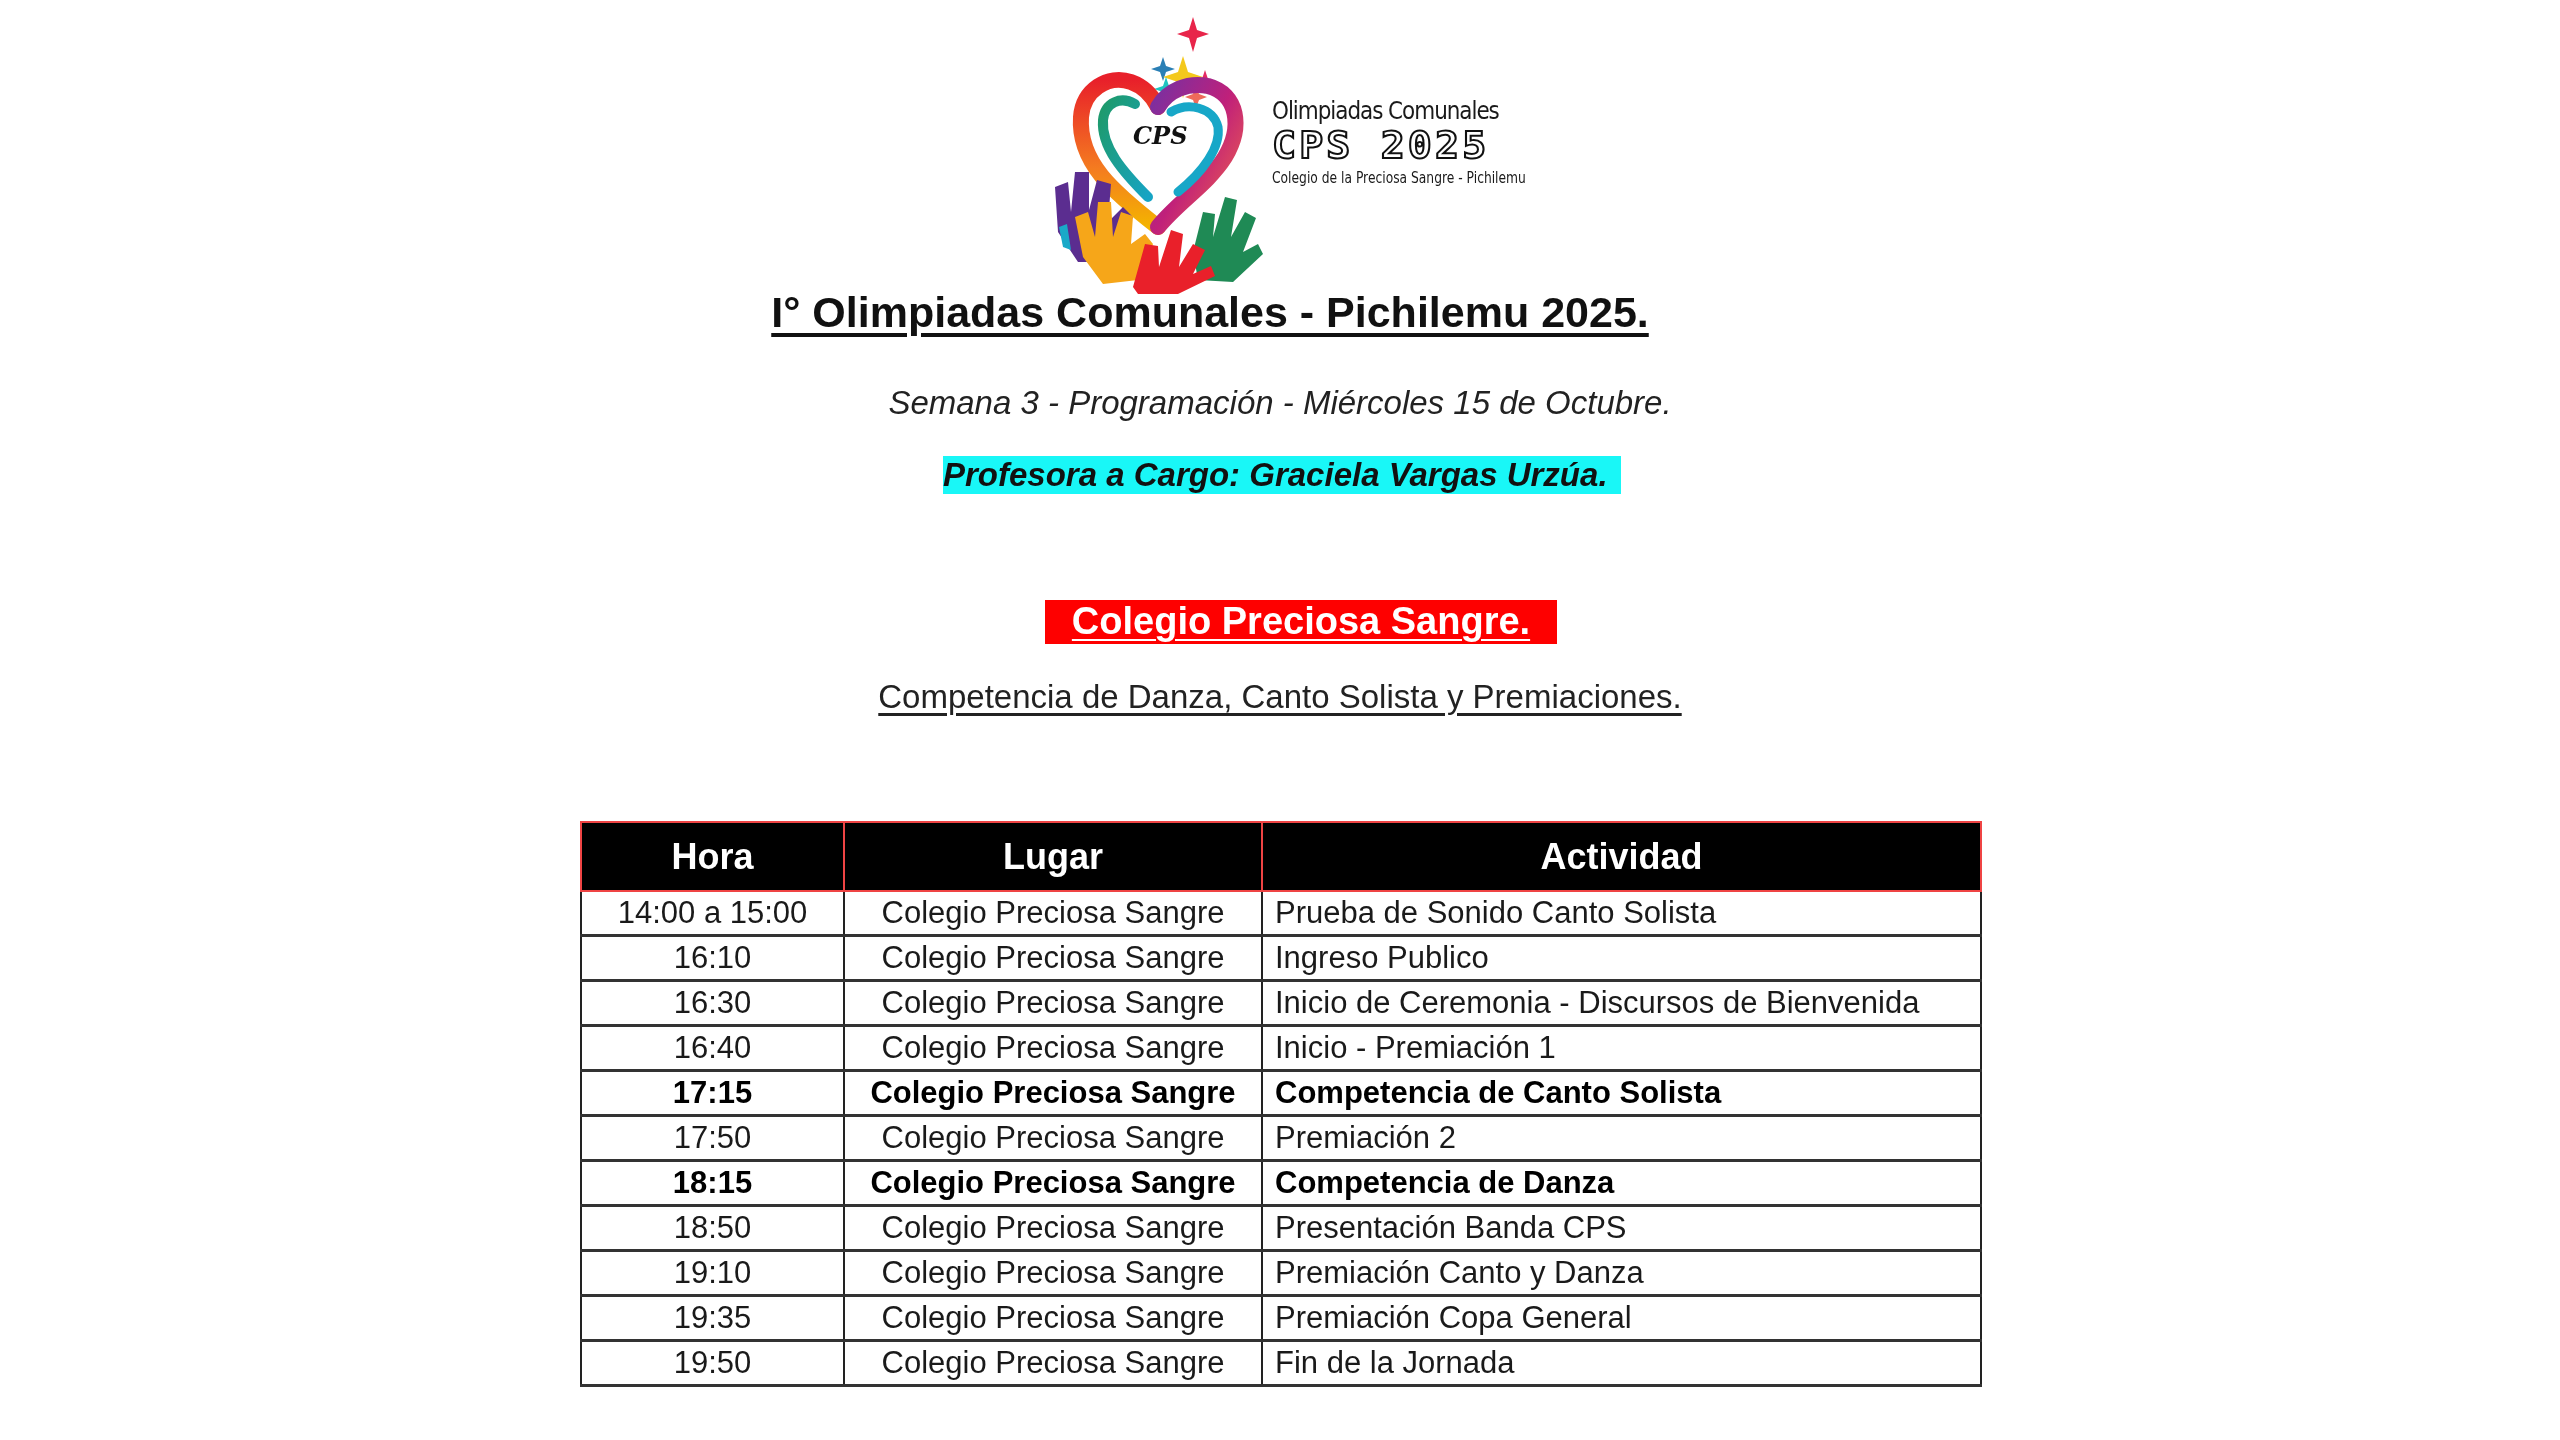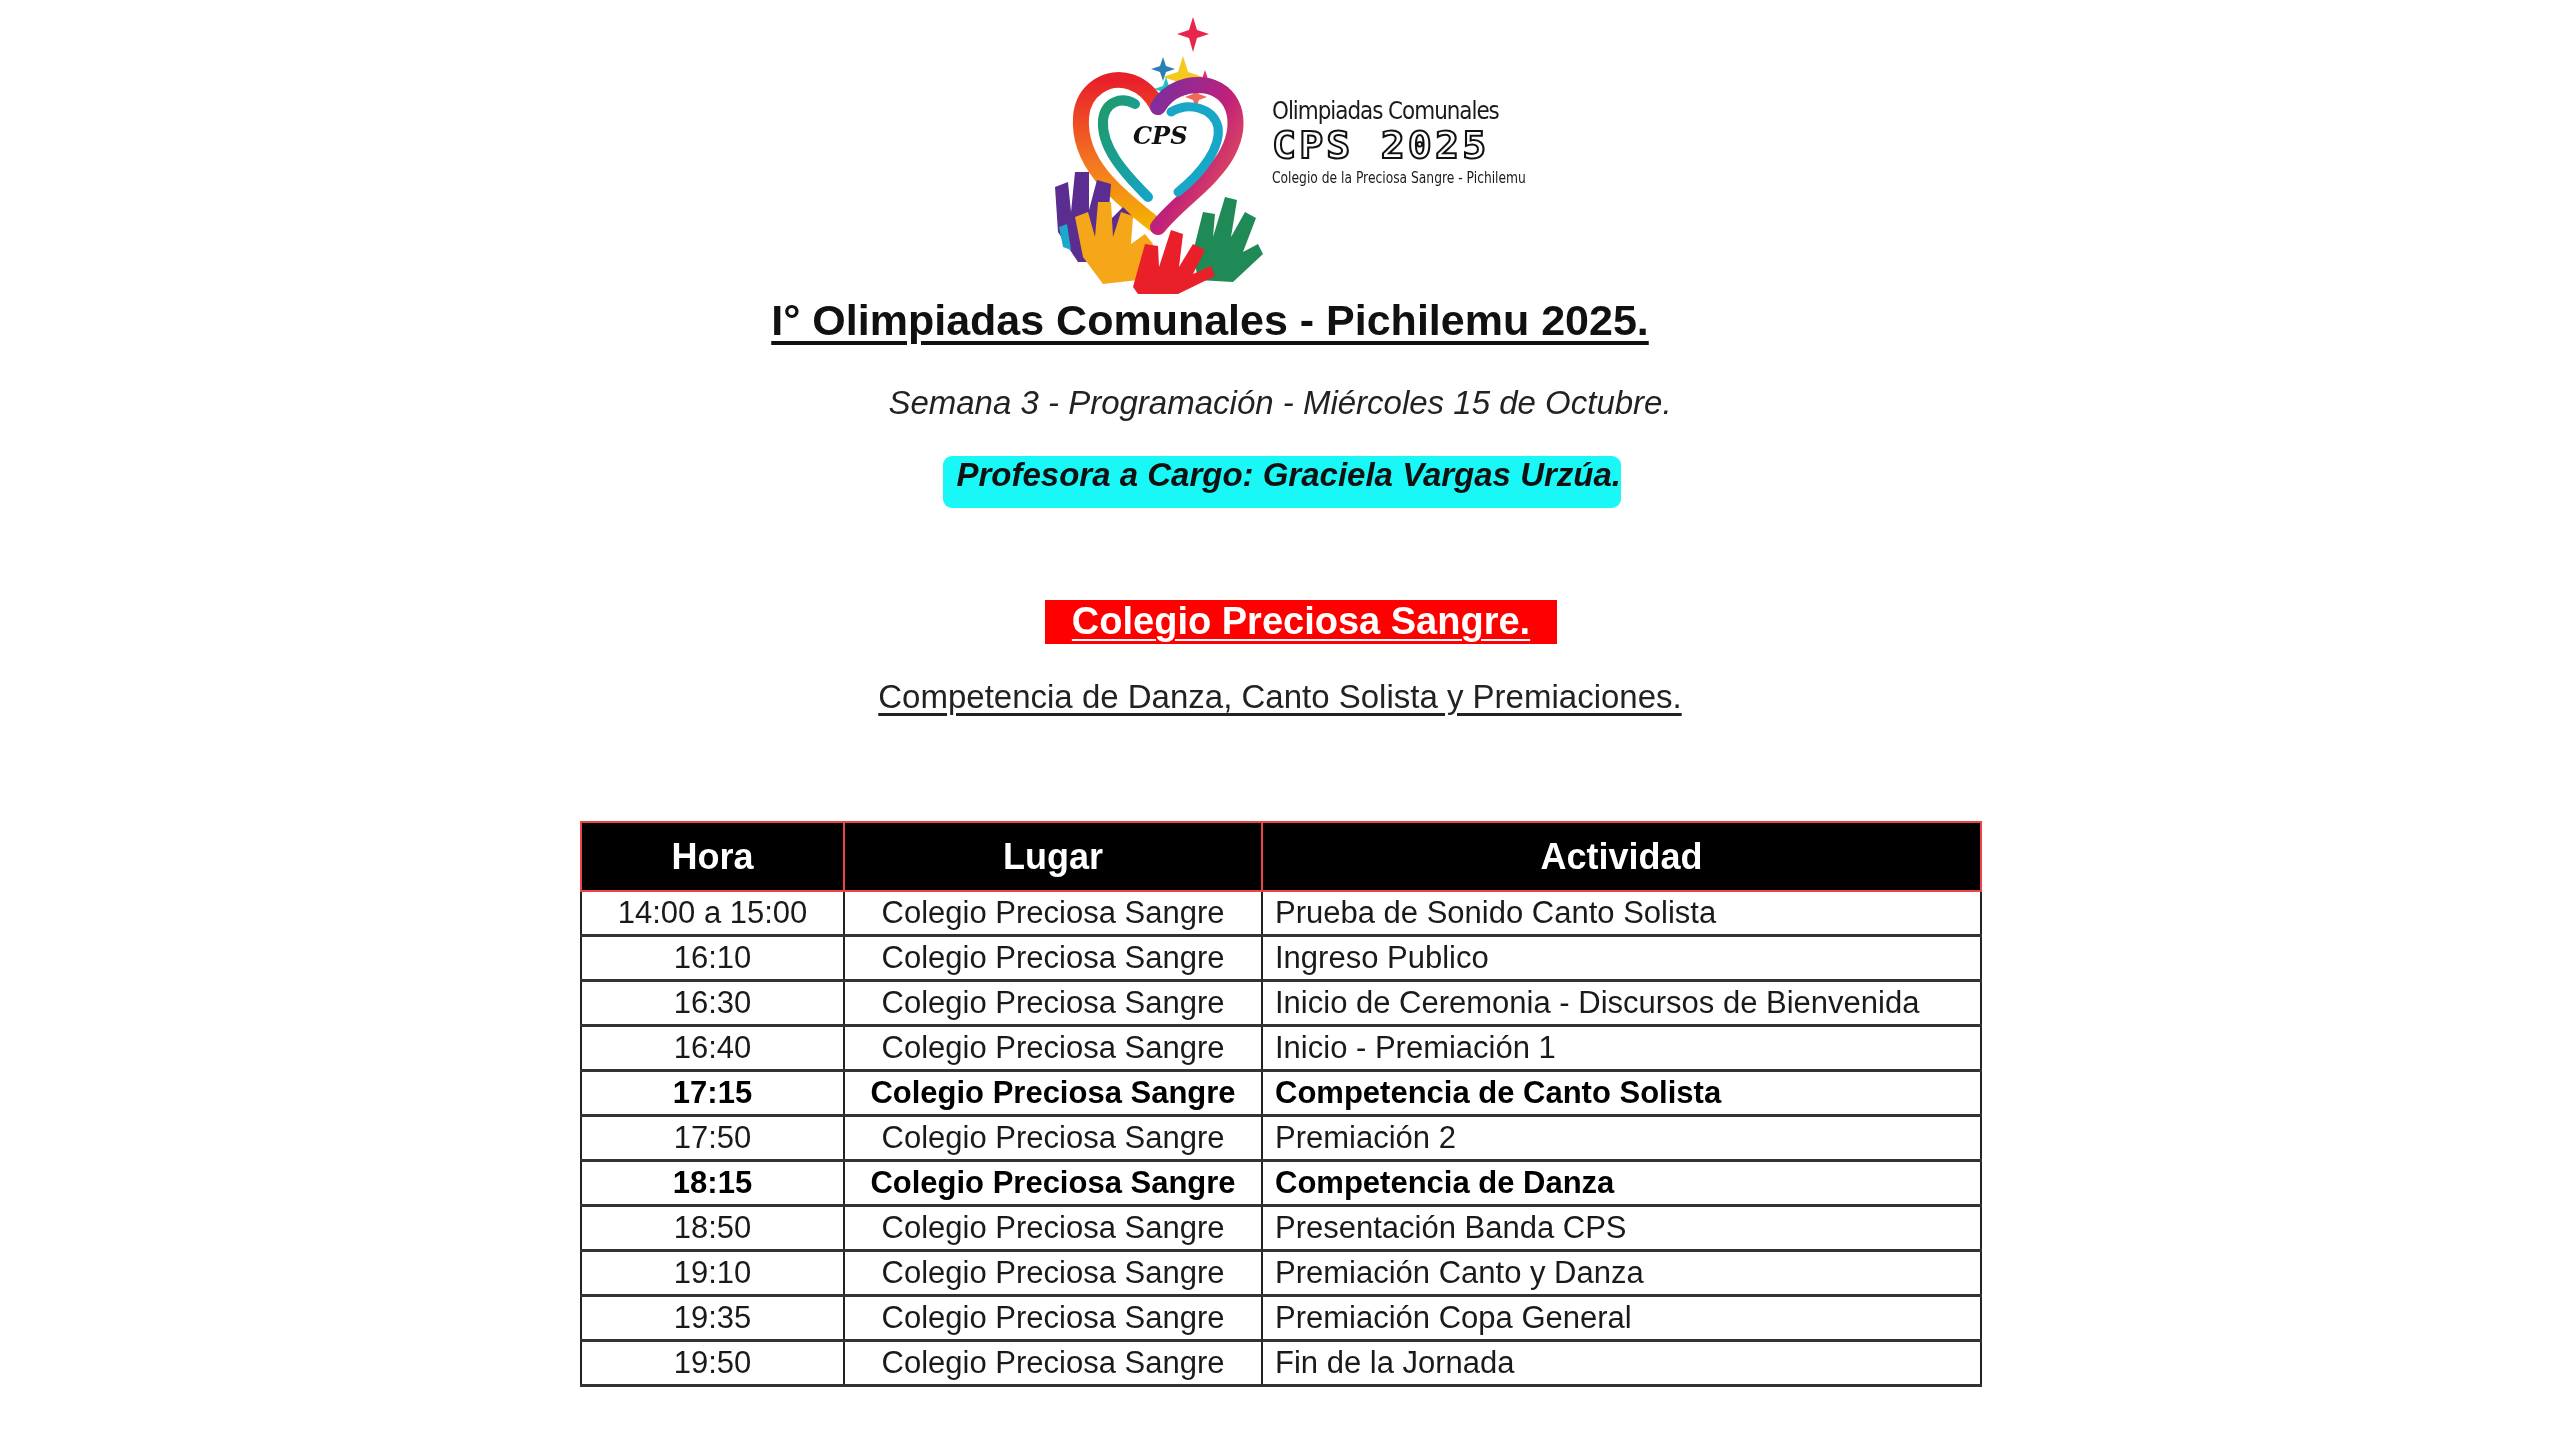--- a/index.html
+++ b/index.html
@@ -7,25 +7,25 @@
   .abs { position: absolute; }
 
   
   #logo-graphic { left: 1053px; top: 12px; width: 215px; height: 282px; }
   #logo-text { left: 1272px; top: 96px; width: 250px; }
   .logo-line1 { font-family: "DejaVu Sans", sans-serif; font-size: 25px; letter-spacing: -1.2px; color: #1a1a1a; transform: scaleX(0.86); transform-origin: left; white-space: nowrap; line-height: 30px; }
   .logo-line2 { font-family: "DejaVu Sans Mono", monospace; font-weight: bold; font-size: 38px; letter-spacing: 3px; color: #fff; -webkit-text-stroke: 2px #111; line-height: 38px; white-space: nowrap; transform: scaleX(1.05); transform-origin: left; }
   .logo-line3 { font-family: "DejaVu Sans", sans-serif; font-size: 15px; color: #1a1a1a; white-space: nowrap; transform: scaleX(0.82); transform-origin: left; line-height: 24px; margin-top: 2px; }
 
   
-  .title { left: 0; width: 2420px; top: 296px; text-align: center; }
+  .title { left: 0; width: 2420px; top: 288px; text-align: center; }
   .title span { font-weight: bold; font-size: 43px; text-decoration: underline; text-decoration-thickness: 4px; text-underline-offset: 6px; color: #111; }
   .week { left: 0; width: 2560px; top: 384px; text-align: center; }
   .week span { font-style: italic; font-size: 33px; color: #222; }
-  .teacher { left: 943px; top: 456px; width: 678px; height: 52px; background: #19f7f7; text-align: right; border-radius: 9px; }
+  .teacher { left: 943px; top: 456px; width: 678px; height: 38px; background: #19f7f7; text-align: left; }
   .teacher span { font-style: italic; font-weight: bold; font-size: 33px; line-height: 38px; color: #111; white-space: nowrap; }
   .school { left: 1045px; top: 600px; width: 512px; height: 44px; background: #fe0000; text-align: center; }
   .school span { font-weight: bold; font-size: 38px; line-height: 42px; color: #ffffff; text-decoration: underline; text-decoration-thickness: 2px; text-underline-offset: 5px; white-space: nowrap; }
   .events { left: 0; width: 2560px; top: 678px; text-align: center; }
   .events span { font-size: 33px; color: #222; text-decoration: underline; text-decoration-thickness: 3px; text-underline-offset: 5px; }
 
   
   .schedule { left: 580px; top: 821px; width: 1400px; border-collapse: collapse; table-layout: fixed; }
   .schedule th { background: #000; color: #fff; font-weight: bold; font-size: 36px; height: 51px; padding: 8px; text-align: center; border: 2px solid #ef4444; line-height: 51px; }
   .schedule td { height: 42px; font-size: 31px; color: #1a1a1a; border-left: 2px solid #222; border-right: 2px solid #222; border-bottom: 3px solid #333; padding: 0 12px; white-space: nowrap; line-height: 42px; }

